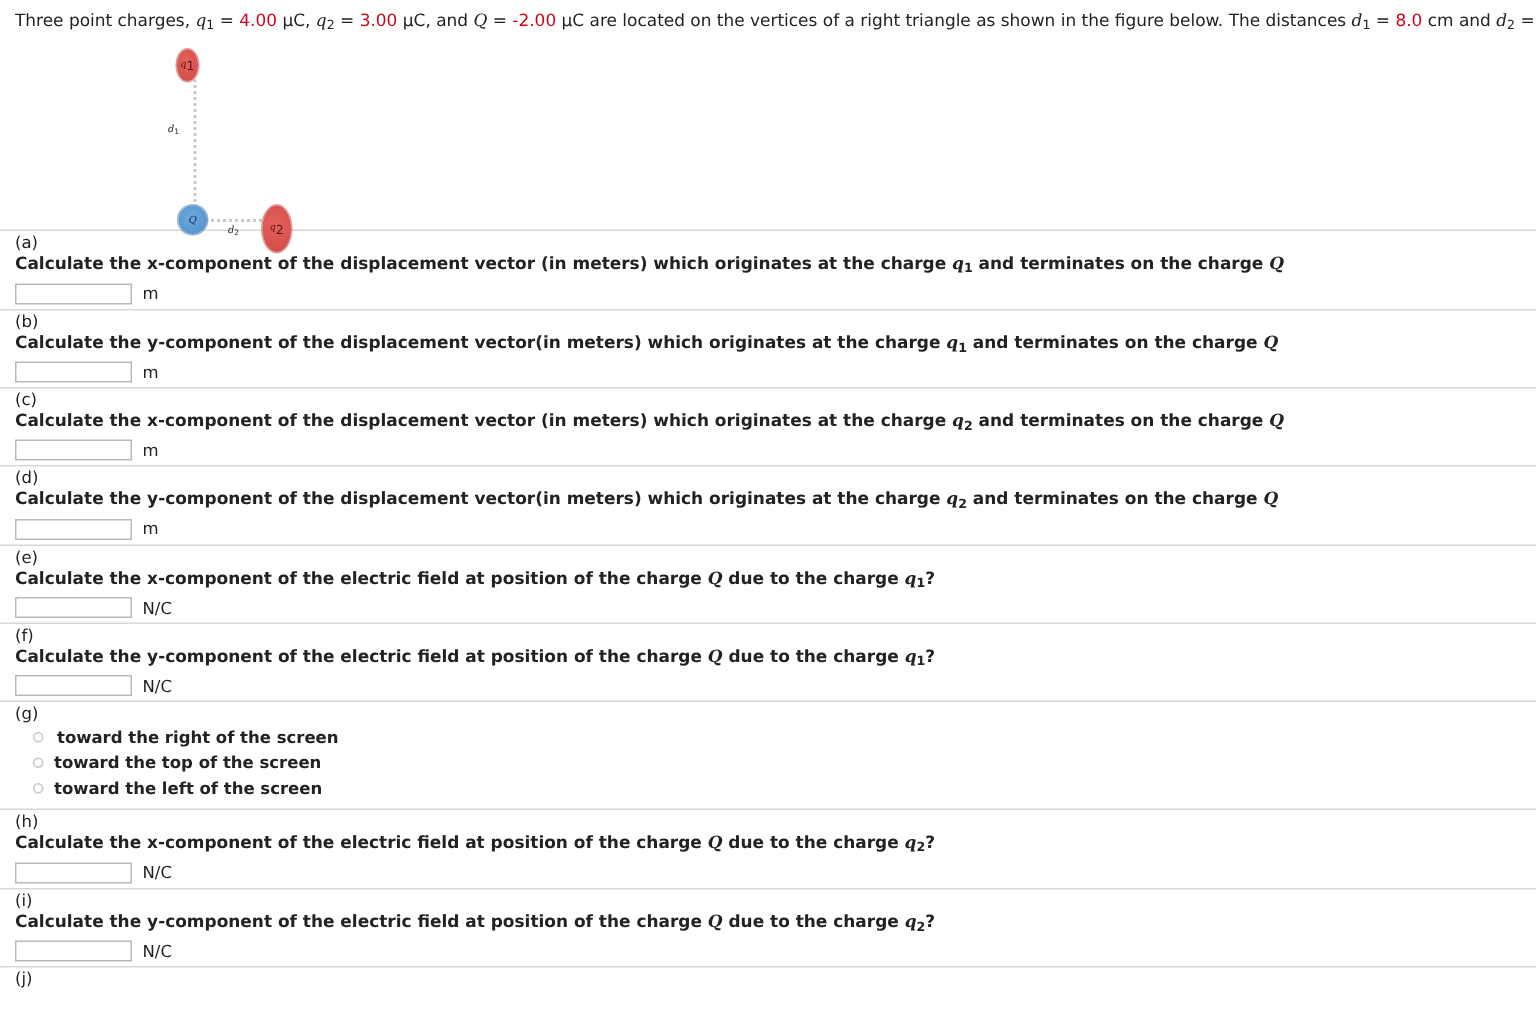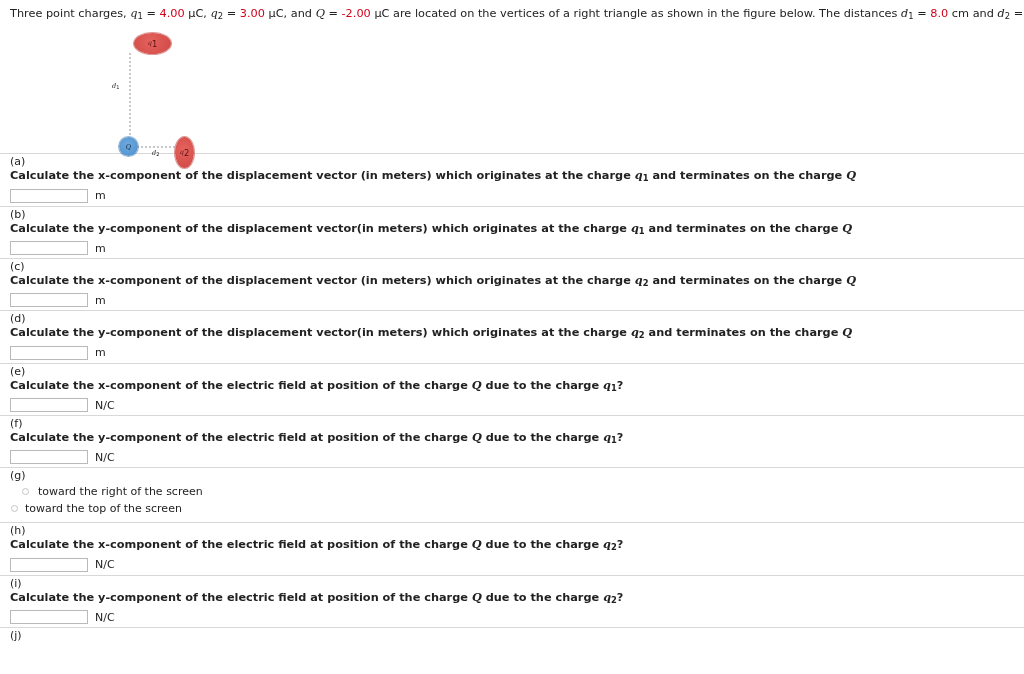--- a/index.html
+++ b/index.html
@@ -52,21 +52,21 @@
   .charge.red {
     background: radial-gradient(circle at 45% 40%, #e4635e 0%, #d9534f 55%, #cf4a46 100%);
     box-shadow: 0 0 0 1px rgba(190,70,66,0.55);
   }
   .charge.blue {
     background: radial-gradient(circle at 45% 40%, #6fa8dc 0%, #5b9bd5 55%, #4f8cc4 100%);
     box-shadow: 0 0 0 1px rgba(70,120,170,0.55);
     color: #0d2740;
   }
   .charge span { transform: translateY(-0.5px); }
-  #q1-charge { left: 34px; top: 6px;  width: 37px; height: 21px; }
+  #q1-charge { left: 18px; top: 6px;  width: 14px; height: 21px; }
   #Q-charge  { left: 19px; top: 110px; width: 19px; height: 19px; }
   #q2-charge { left: 75px; top: 110px; width: 19px; height: 31px; }
   .dline {
     position: absolute;
     background-image: repeating-linear-gradient(var(--dir), #c9c9c9 0 2px, transparent 2px 4px);
   }
   #d1-line {
     --dir: to bottom;
     left: 28.5px; top: 26px; width: 2px; height: 86px;
   }
@@ -127,35 +127,36 @@
     font-size: 11px;
     color: #222;
   }
 
   
   .options { padding: 1px 0 5px 0; }
   .option {
     display: flex;
     align-items: center;
     height: 17px;
-    padding-left: 11px;
+    padding-left: 22px;
   }
   .radio {
     width: 7px;
     height: 7px;
     border-radius: 50%;
     border: 1px solid #c6c6c6;
     background: #fdfdfd;
     flex: 0 0 auto;
   }
   .option-label {
     margin-left: 7px;
     font-size: 11px;
     color: #222;
     white-space: nowrap;
+    font-weight: bold;
   }
   .option.indent { padding-left: 22px; }
   .option.indent .option-label { margin-left: 9px; }
 </style>
 </head>
 <body>
 
 <div class="statement">
   <span>Three point charges,</span>
   <var><span>q</span><sub>1</sub></var>
@@ -253,20 +254,24 @@
       <div class="part-letter">(g)</div>
       <div class="options">
         <div class="option indent">
           <span class="radio"></span>
           <span class="option-label">toward the right of the screen</span>
         </div>
         <div class="option">
           <span class="radio"></span>
           <span class="option-label">toward the top of the screen</span>
         </div>
+        <div class="option">
+          <span class="radio"></span>
+          <span class="option-label">toward the left of the screen</span>
+        </div>
       </div>
     </div>
     <div class="part">
       <div class="part-letter">(h)</div>
       <div class="part-question"><span>Calculate the x-component of the electric field at position of the charge </span><var>Q</var><span> due to the charge </span><var>q<sub>2</sub></var><span>?</span></div>
       <div class="answer-row">
         <input type="text" class="ans-input" style="">
         <span class="unit">N/C</span>
       </div>
     </div>

